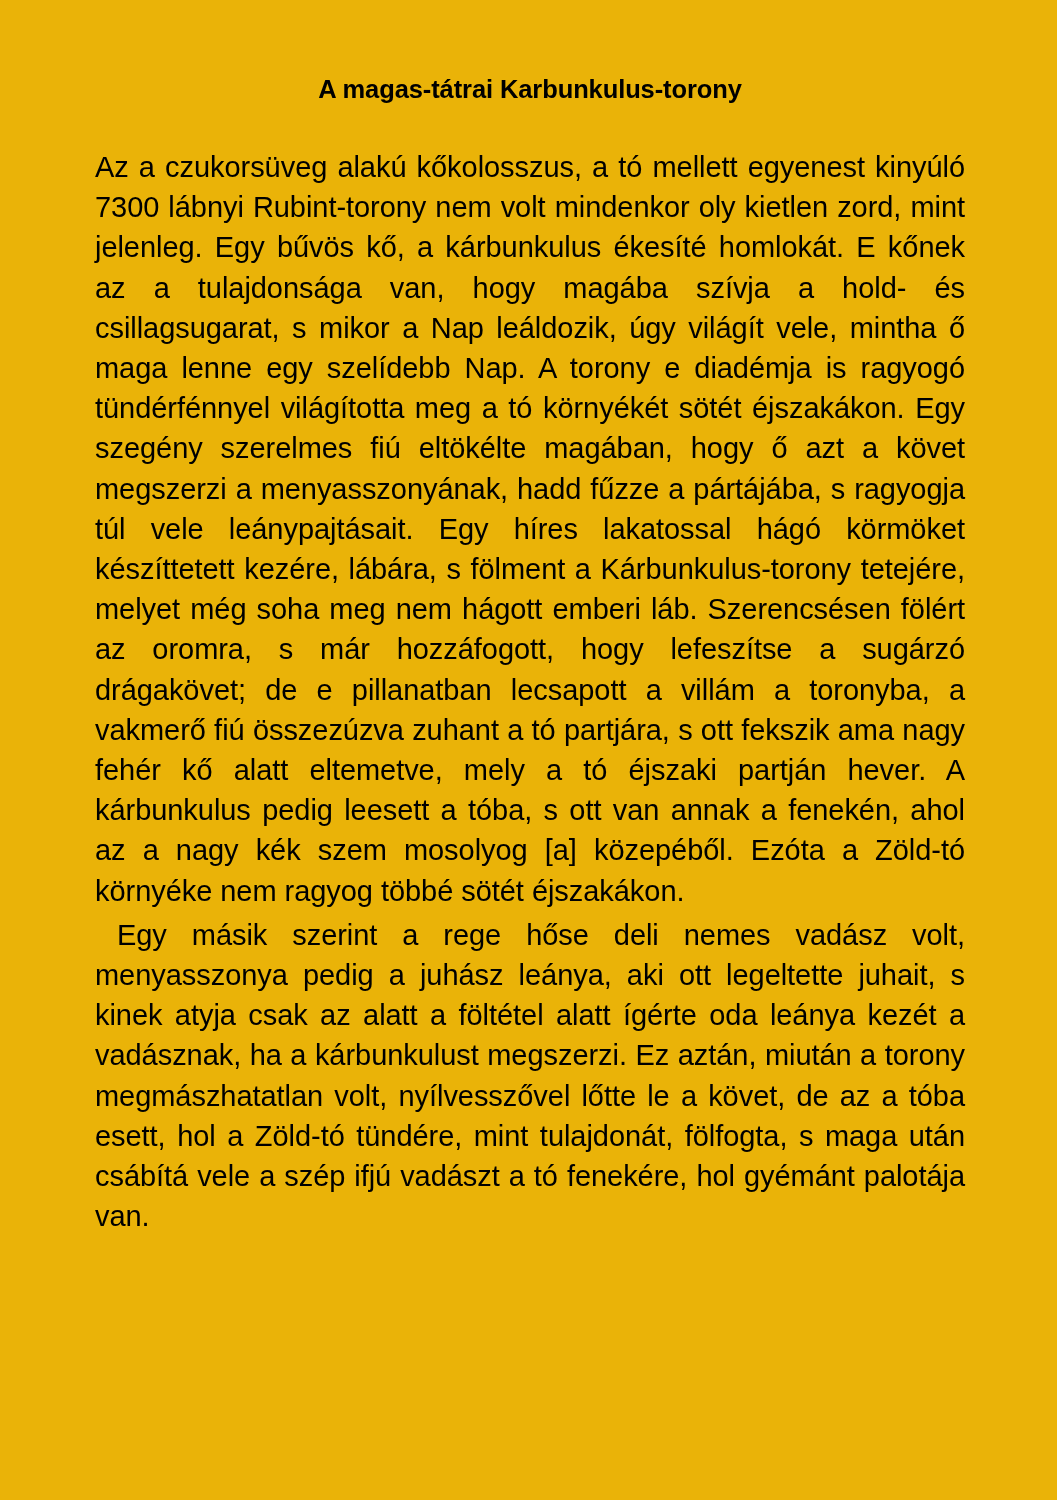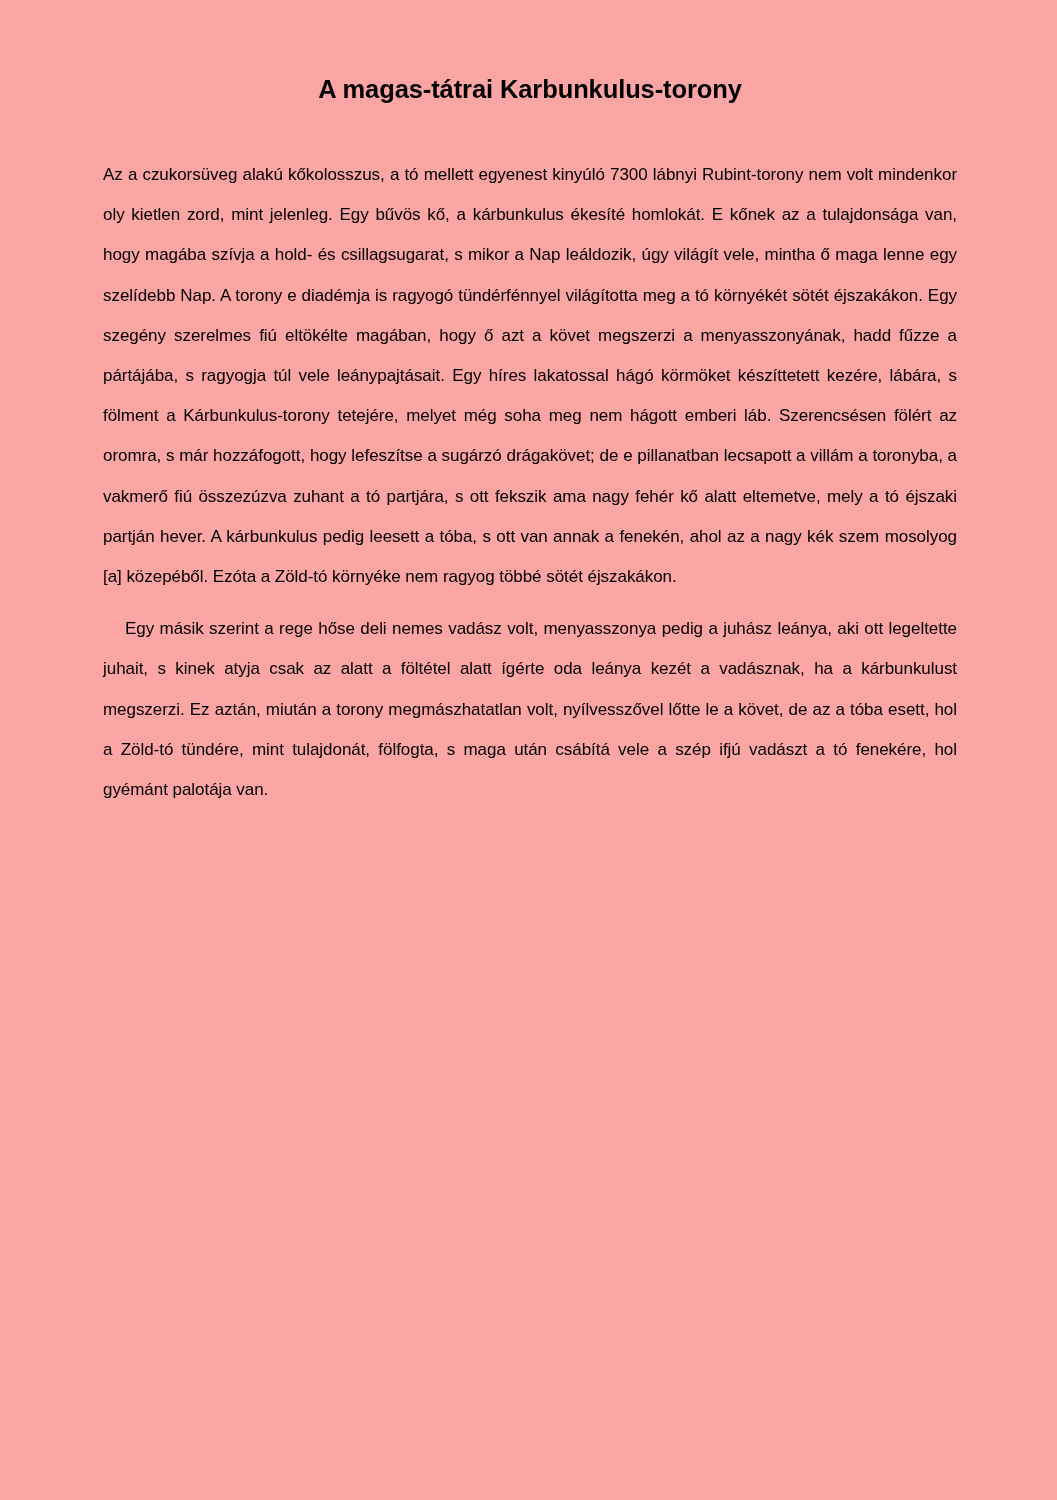--- a/index.html
+++ b/index.html
@@ -16,21 +16,21 @@
     font-family: "Liberation Sans", "DejaVu Sans", sans-serif;
     color: #000000;
     -webkit-font-smoothing: antialiased;
   }
 
   .page {
     box-sizing: border-box;
     width: 1057px;
     height: 1500px;
     padding: 0;
-    background: #fca5a5;
+    background: #eab308;
   }
 
   .doc-title {
     margin: 0;
     padding: 0;
     position: absolute;
     left: 91px;
     top: 72px;
     width: 878px;
     text-align: center;
@@ -42,23 +42,23 @@
   }
 
   .body-block {
     position: absolute;
     left: 91px;
     top: 143px;
     width: 878px;
   }
 
   p.para {
-    margin: 12px;
+    margin: 4px;
     padding: 0;
-    font-size: 17px;
+    font-size: 29px;
     line-height: 40.2px;
     text-align: justify;
     text-justify: inter-word;
     color: #000000;
     letter-spacing: -0.05px;
     word-spacing: 0px;
     -webkit-hyphens: none;
     hyphens: none;
   }
 

